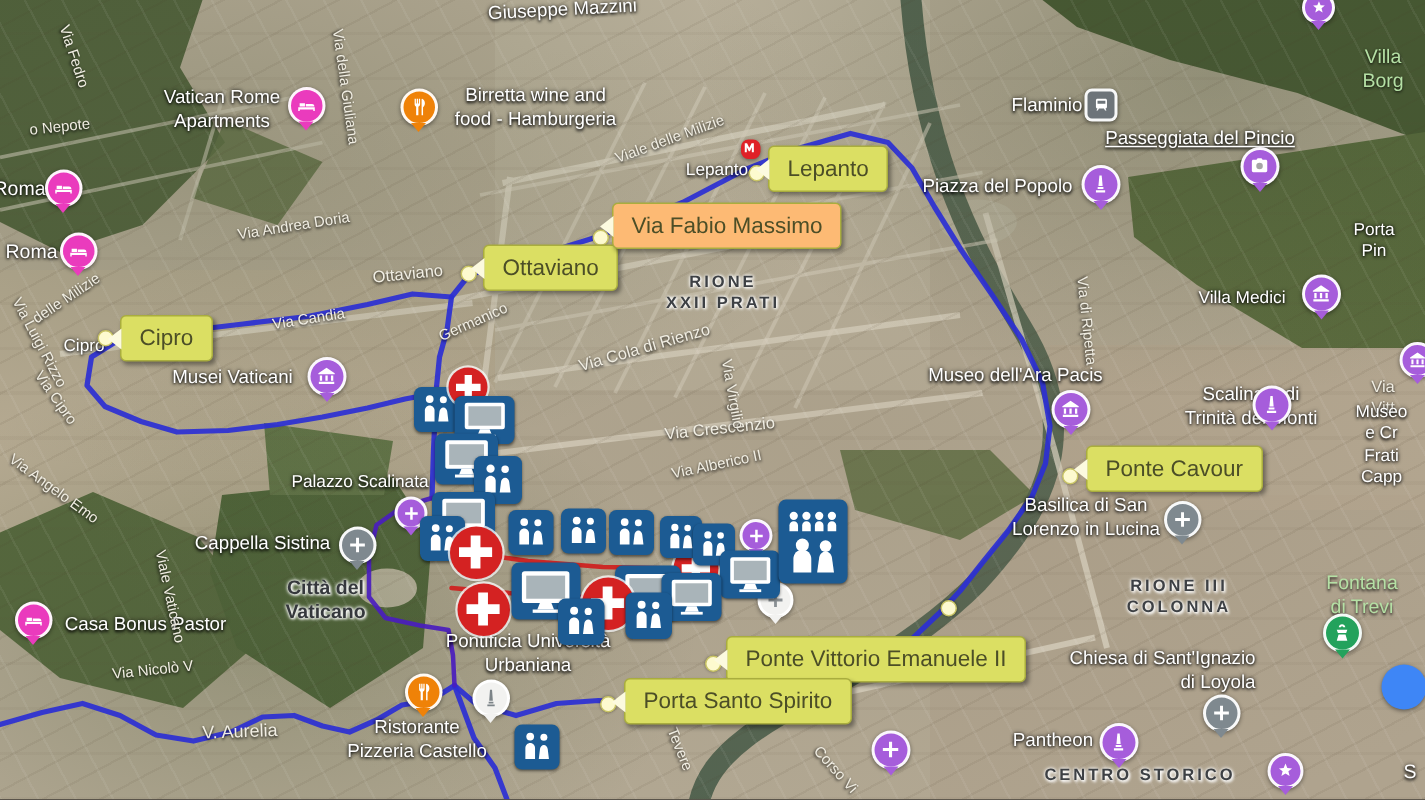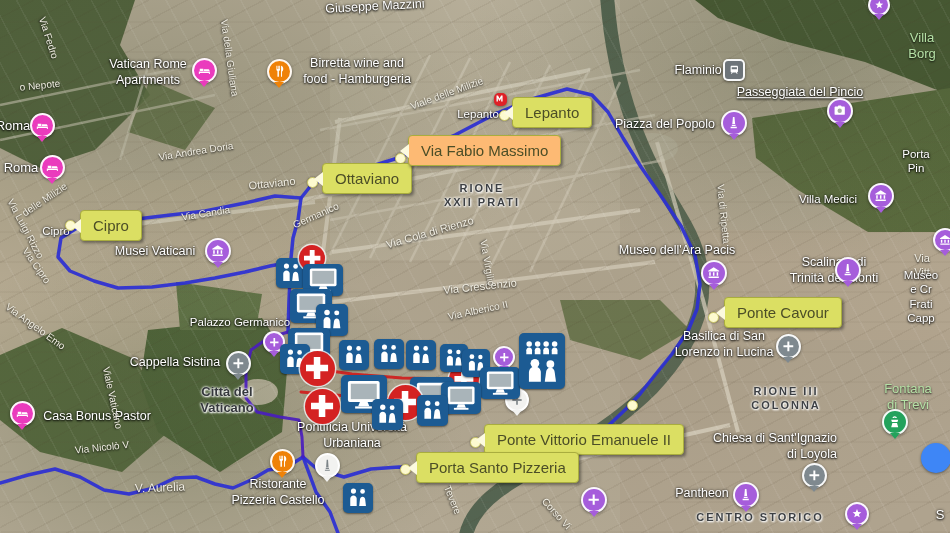--- a/index.html
+++ b/index.html
@@ -110,23 +110,23 @@
       <div class="lbl poi-lg" style="left: 148px; top: 73px; transform: translate(-50%, -50%) rotate(0deg);">Vatican Rome
 Apartments</div>
       <div class="lbl poi-lg" style="left: 357px; top: 72px; transform: translate(-50%, -50%) rotate(0deg);">Birretta wine and
 food - Hamburgeria</div>
       <div class="lbl poi-lg" style="left: 13px; top: 126px; font-size: 13px; transform: translate(-50%, -50%) rotate(0deg);">Roma</div>
       <div class="lbl poi-lg" style="left: 21px; top: 168px; font-size: 13px; transform: translate(-50%, -50%) rotate(0deg);">Roma</div>
       <div class="lbl poi" style="left: 56px; top: 231px; transform: translate(-50%, -50%) rotate(0deg);">Cipro</div>
       <div class="lbl poi" style="left: 478px; top: 114px; transform: translate(-50%, -50%) rotate(0deg);">Lepanto</div>
       <div class="lbl street" style="left: 272px; top: 184px; font-size: 11px; transform: translate(-50%, -50%) rotate(-6deg);">Ottaviano</div>
       <div class="lbl poi-lg" style="left: 155px; top: 252px; transform: translate(-50%, -50%) rotate(0deg);">Musei Vaticani</div>
-      <div class="lbl poi" style="left: 240px; top: 322px; transform: translate(-50%, -50%) rotate(0deg);">Palazzo Germanico</div>
+      <div class="lbl poi" style="left: 240px; top: 322px; transform: translate(-50%, -50%) rotate(0deg);">Palazzo Scalinata</div>
       <div class="lbl poi-lg" style="left: 175px; top: 363px; transform: translate(-50%, -50%) rotate(0deg);">Cappella Sistina</div>
-      <div class="lbl country" style="left: 227px; top: 400px; transform: translate(-50%, -50%) rotate(0deg);">Città del
+      <div class="lbl country" style="left: 217px; top: 400px; transform: translate(-50%, -50%) rotate(0deg);">Città del
 Vaticano</div>
       <div class="lbl poi-lg" style="left: 97px; top: 417px; transform: translate(-50%, -50%) rotate(0deg);">Casa Bonus Pastor</div>
       <div class="lbl poi-lg" style="left: 278px; top: 493px; transform: translate(-50%, -50%) rotate(0deg);">Ristorante
 Pizzeria Castello</div>
       <div class="lbl poi-lg" style="left: 352px; top: 436px; transform: translate(-50%, -50%) rotate(0deg);">Pontificia Università
 Urbaniana</div>
       <div class="lbl poi-lg" style="left: 698px; top: 71px; transform: translate(-50%, -50%) rotate(0deg);">Flaminio</div>
       <div class="lbl poi-lg" style="left: 665px; top: 125px; transform: translate(-50%, -50%) rotate(0deg);">Piazza del Popolo</div>
       <div class="lbl poi-lg" style="left: 800px; top: 93px; transform: translate(-50%, -50%) rotate(0deg); text-decoration: underline;">Passeggiata del Pincio</div>
       <div class="lbl green-lg" style="left: 922px; top: 46px; color: rgb(181, 224, 165); transform: translate(-50%, -50%) rotate(0deg);">Villa Borg</div>
@@ -525,15 +525,15 @@
       <div class="adot" style="left: 394.5px; top: 152.5px;"></div>
       <div class="callout" style="left: 408px; top: 135px; background: #fdba74; border-color: rgb(169, 173, 62); color: rgb(76, 78, 39);"><span class="tail"></span><span>Via Fabio Massimo</span></div>
       <div class="adot" style="left: 498.5px; top: 109.5px;"></div>
       <div class="callout" style="left: 512px; top: 97px; background: rgb(219, 223, 99); border-color: rgb(169, 173, 62); color: rgb(76, 78, 39);"><span class="tail"></span><span>Lepanto</span></div>
       <div class="adot" style="left: 707.5px; top: 311.5px;"></div>
       <div class="callout" style="left: 724px; top: 297px; background: rgb(219, 223, 99); border-color: rgb(169, 173, 62); color: rgb(76, 78, 39);"><span class="tail"></span><span>Ponte Cavour</span></div>
       <div class="adot" style="left: 626.5px; top: 399.5px;"></div>
       <div class="adot" style="left: 469.5px; top: 436.5px;"></div>
       <div class="callout" style="left: 484px; top: 424px; background: rgb(219, 223, 99); border-color: rgb(169, 173, 62); color: rgb(76, 78, 39);"><span class="tail"></span><span>Ponte Vittorio Emanuele II</span></div>
       <div class="adot" style="left: 399.5px; top: 463.5px;"></div>
-      <div class="callout" style="left: 416px; top: 452px; background: rgb(219, 223, 99); border-color: rgb(169, 173, 62); color: rgb(76, 78, 39);"><span class="tail"></span><span>Porta Santo Pizzeria</span></div>
+      <div class="callout" style="left: 416px; top: 452px; background: rgb(219, 223, 99); border-color: rgb(169, 173, 62); color: rgb(76, 78, 39);"><span class="tail"></span><span>Porta Santo Spirito</span></div>
     </div>
 </div>
 
 </body></html>

